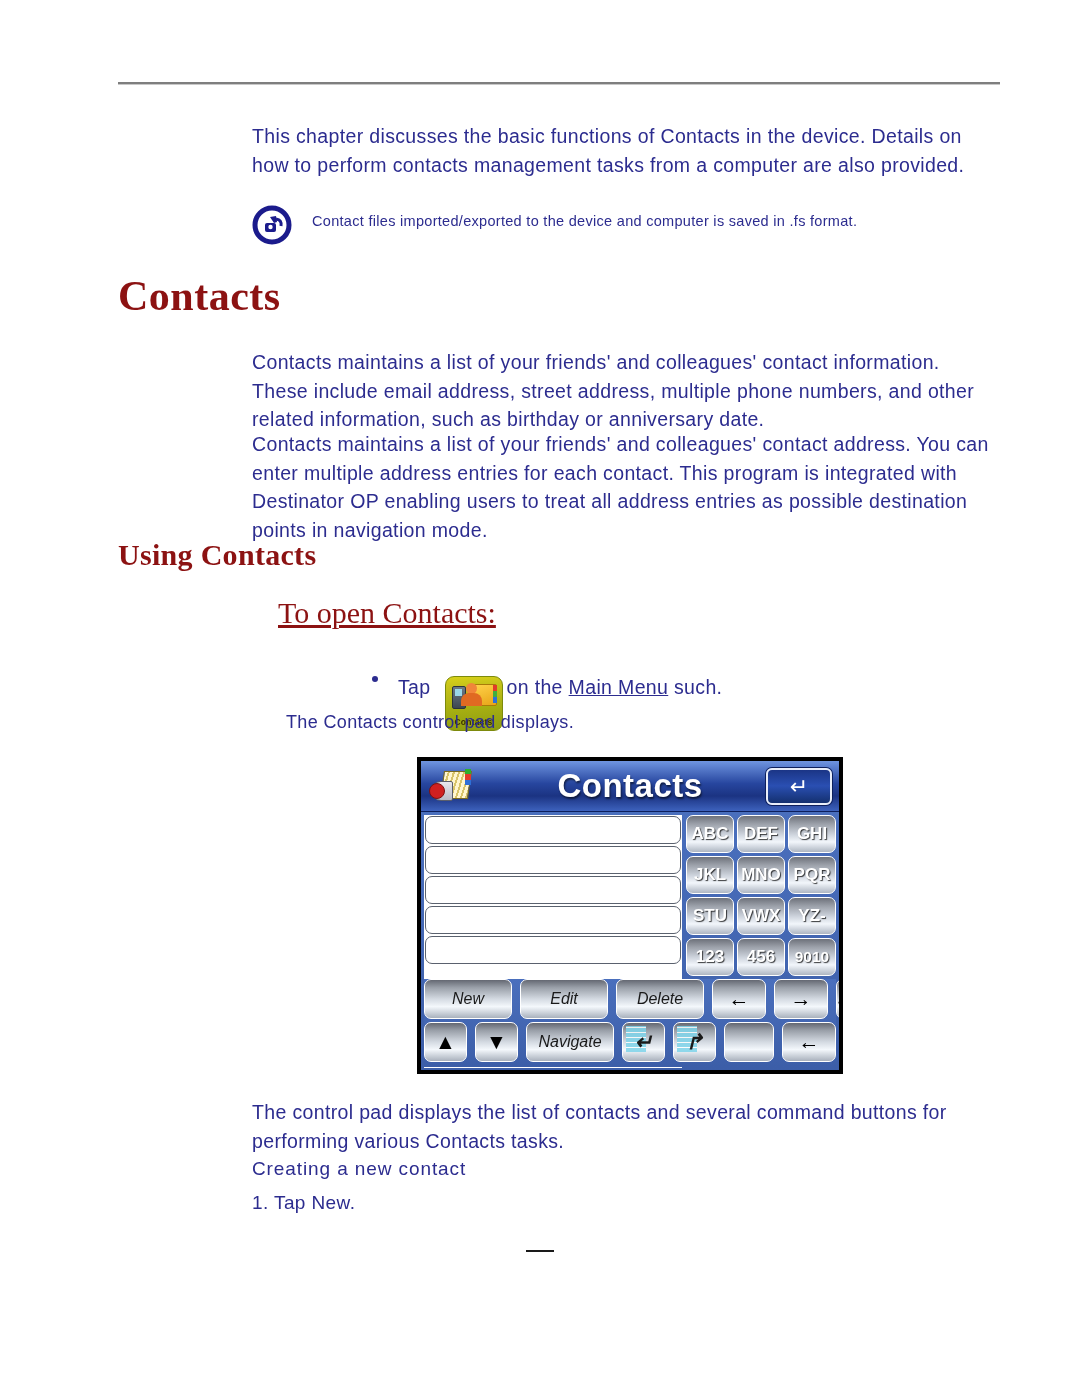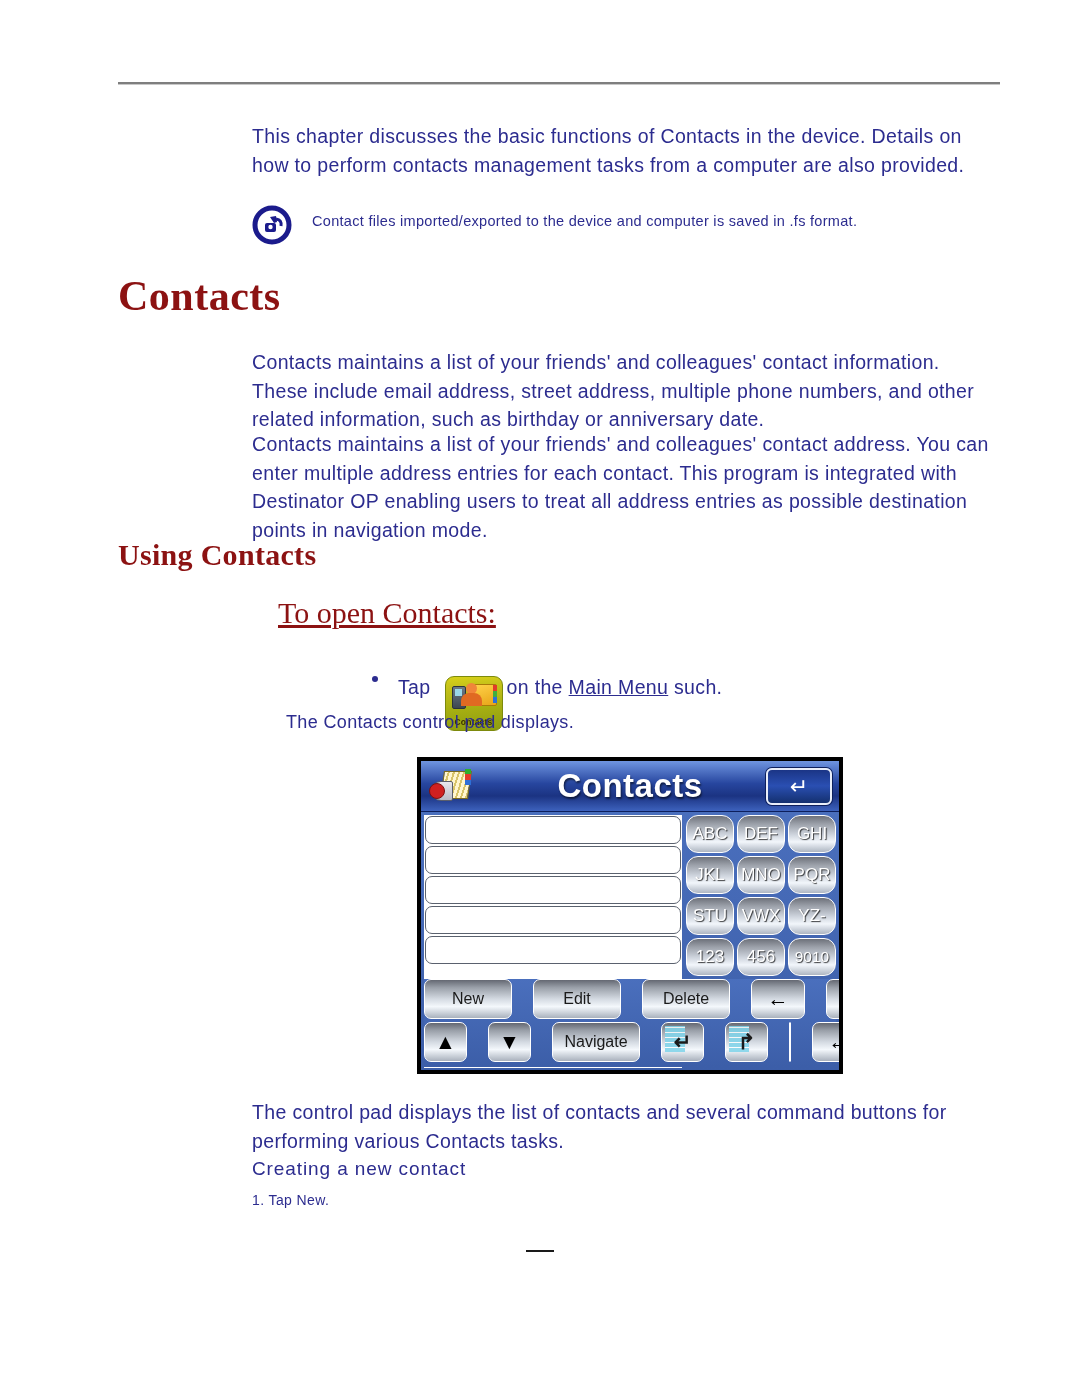--- a/index.html
+++ b/index.html
@@ -135,21 +135,21 @@
     top: 1158px;
     color: #2c2c8f;
     font-size: 19px;
     letter-spacing: 0.9px;
   }
   .step-1 {
     position: absolute;
     left: 252px;
     top: 1192px;
     color: #2c2c8f;
-    font-size: 14px;
+    font-size: 19px;
     letter-spacing: 0.4px;
   }
 
   
   .app-icon {
     position: relative;
     width: 58px;
     height: 55px;
     margin: 0 4px 0 14px;
     border-radius: 9px;
@@ -333,26 +333,26 @@
   .keypad {
     flex: 1;
     display: grid;
     grid-template-columns: repeat(3, 1fr);
     grid-auto-rows: 38px;
     gap: 3px;
     padding-left: 4px;
     align-content: start;
   }
   .key {
-    border-radius: 12px;
+    border-radius: 7px;
     border: 1px solid #ffffff;
     background: linear-gradient(180deg, #6d717a 0%, #9ba0a9 22%, #cfd5de 52%, #f2f6fb 72%, #aeb6c2 100%);
     color: #ffffff;
     font-size: 17px;
-    font-weight: normal;
+    font-weight: bold;
     display: flex;
     align-items: center;
     justify-content: center;
     text-shadow: 1px 1px 1px rgba(0,0,0,0.75);
     box-sizing: border-box;
   }
   .key.small { font-size: 15.5px; }
 
   
   .cmd-area {
@@ -361,22 +361,23 @@
     right: 3px;
     bottom: 3px;
     height: 88px;
     display: flex;
     flex-direction: column;
     gap: 3px;
     background: linear-gradient(180deg, #4a6fbd, #3c5ea8);
   }
   .cmd-row {
     display: flex;
-    gap: 21px;
+    gap: 8px;
     height: 40px;
+    font-style: italic;
   }
   .btn {
     border-radius: 7px;
     border: 1px solid #ffffff;
     background: linear-gradient(180deg, #646872 0%, #9aa0a9 20%, #d4dae2 50%, #f4f8fc 70%, #a9b1bd 100%);
     color: #1a1a1a;
     font-size: 16px;
     display: flex;
     align-items: center;
     justify-content: center;

